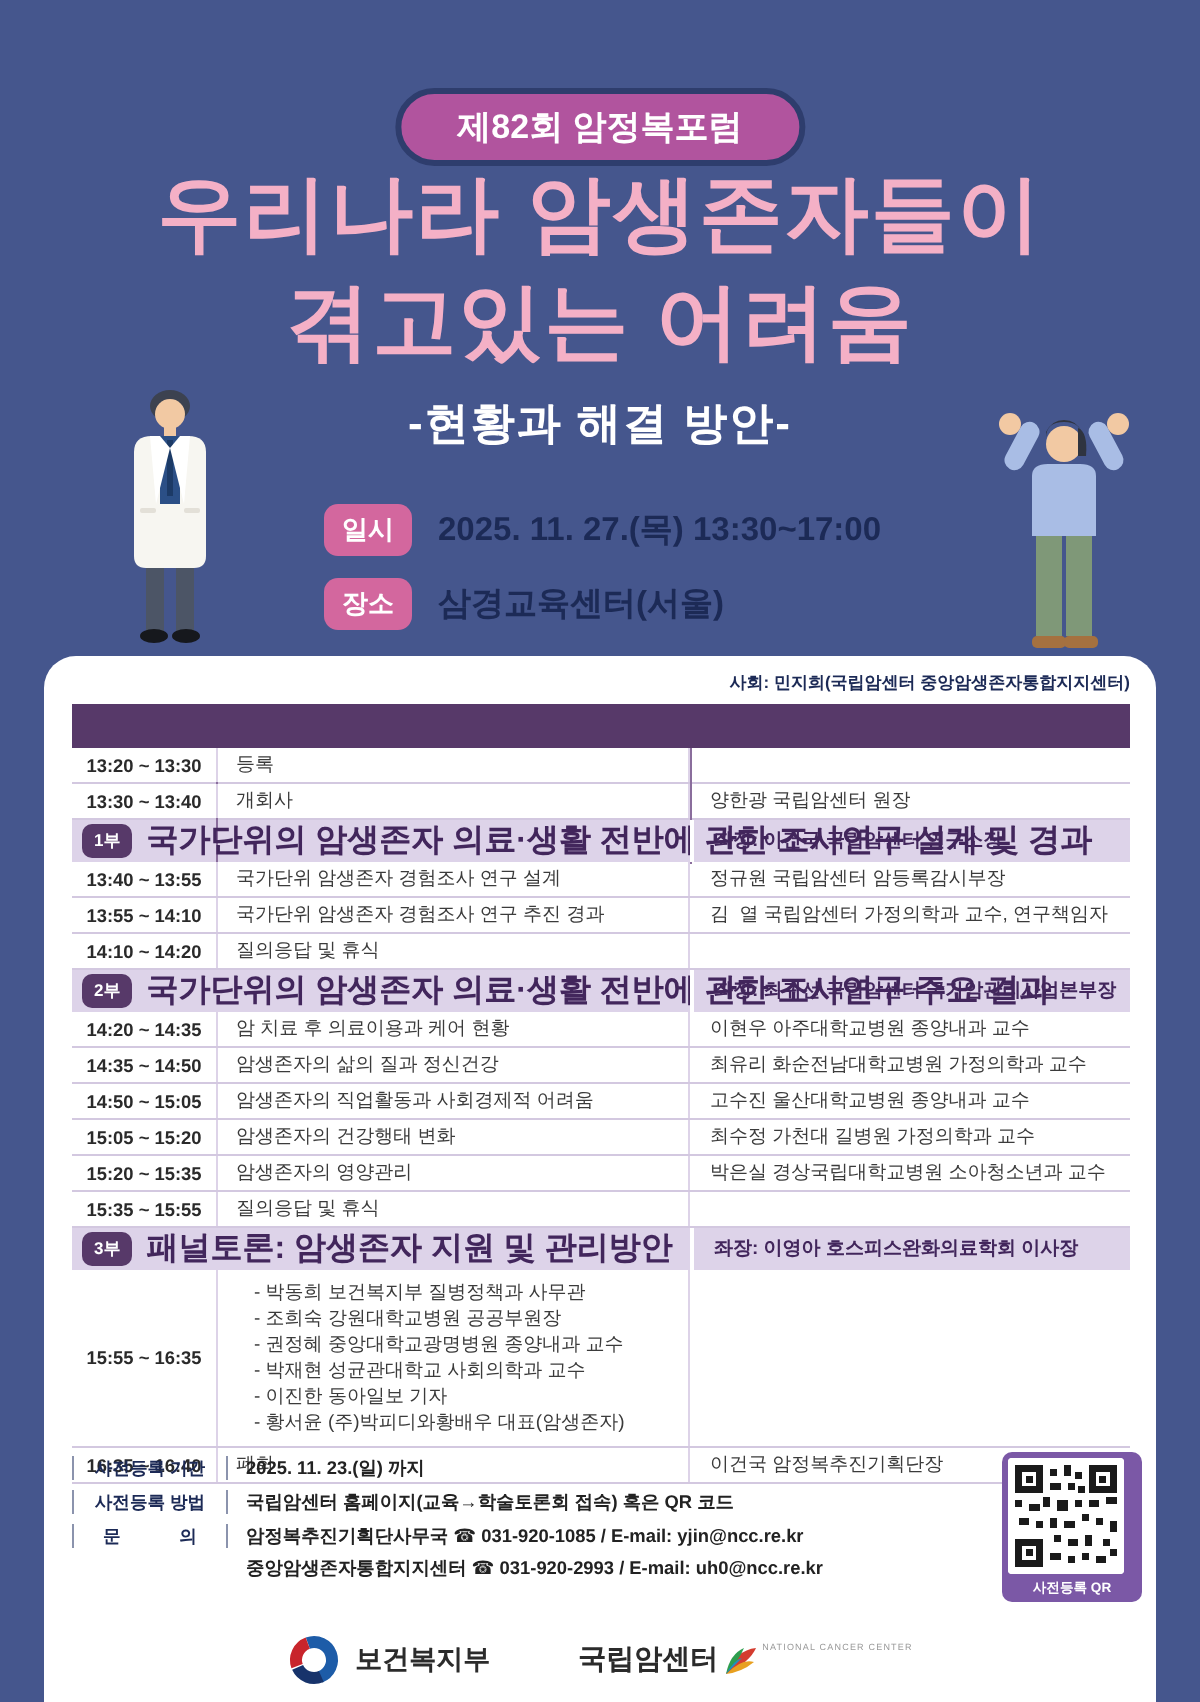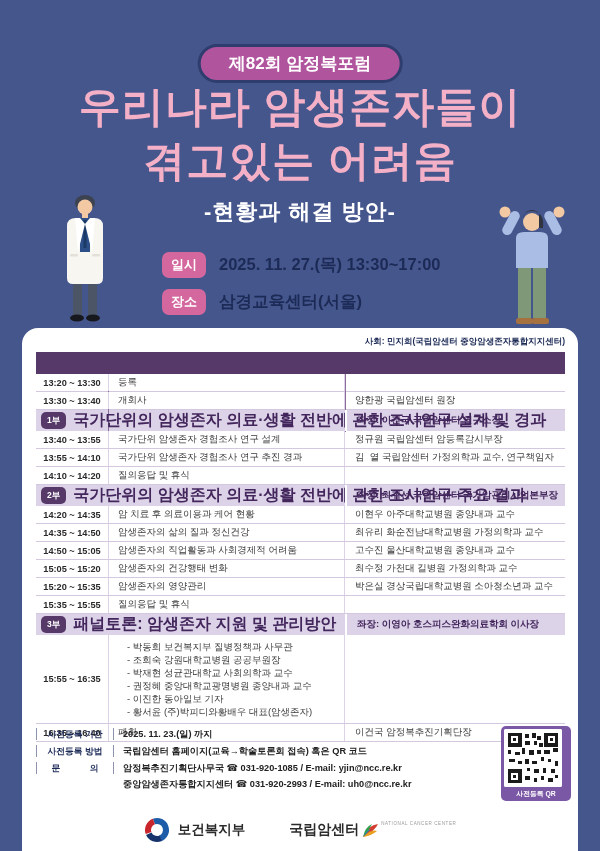--- a/index.html
+++ b/index.html
@@ -247,22 +247,22 @@
             <span class="s-badge">3부</span>
             <span class="s-title">패널토론: 암생존자 지원 및 관리방안</span>
           </div>
           <div class="s-remark">좌장: 이영아 호스피스완화의료학회 이사장</div>
         </div>
         <div class="trow panel-row">
           <div class="t-time">15:55 ~ 16:35</div>
           <div class="t-content">
             <div class="panel-line">- 박동희 보건복지부 질병정책과 사무관</div>
             <div class="panel-line">- 조희숙 강원대학교병원 공공부원장</div>
+            <div class="panel-line">- 권정혜 중앙대학교광명병원 종양내과 교수</div>
             <div class="panel-line">- 박재현 성균관대학교 사회의학과 교수</div>
-            <div class="panel-line">- 권정혜 중앙대학교광명병원 종양내과 교수</div>
             <div class="panel-line">- 이진한 동아일보 기자</div>
             <div class="panel-line">- 황서윤 (주)박피디와황배우 대표(암생존자)</div>
           </div>
           <div class="t-remark"></div>
         </div>
         <div class="trow">
           <div class="t-time">16:35 ~ 16:40</div>
           <div class="t-content">폐회</div>
           <div class="t-remark">이건국 암정복추진기획단장</div>
         </div>

